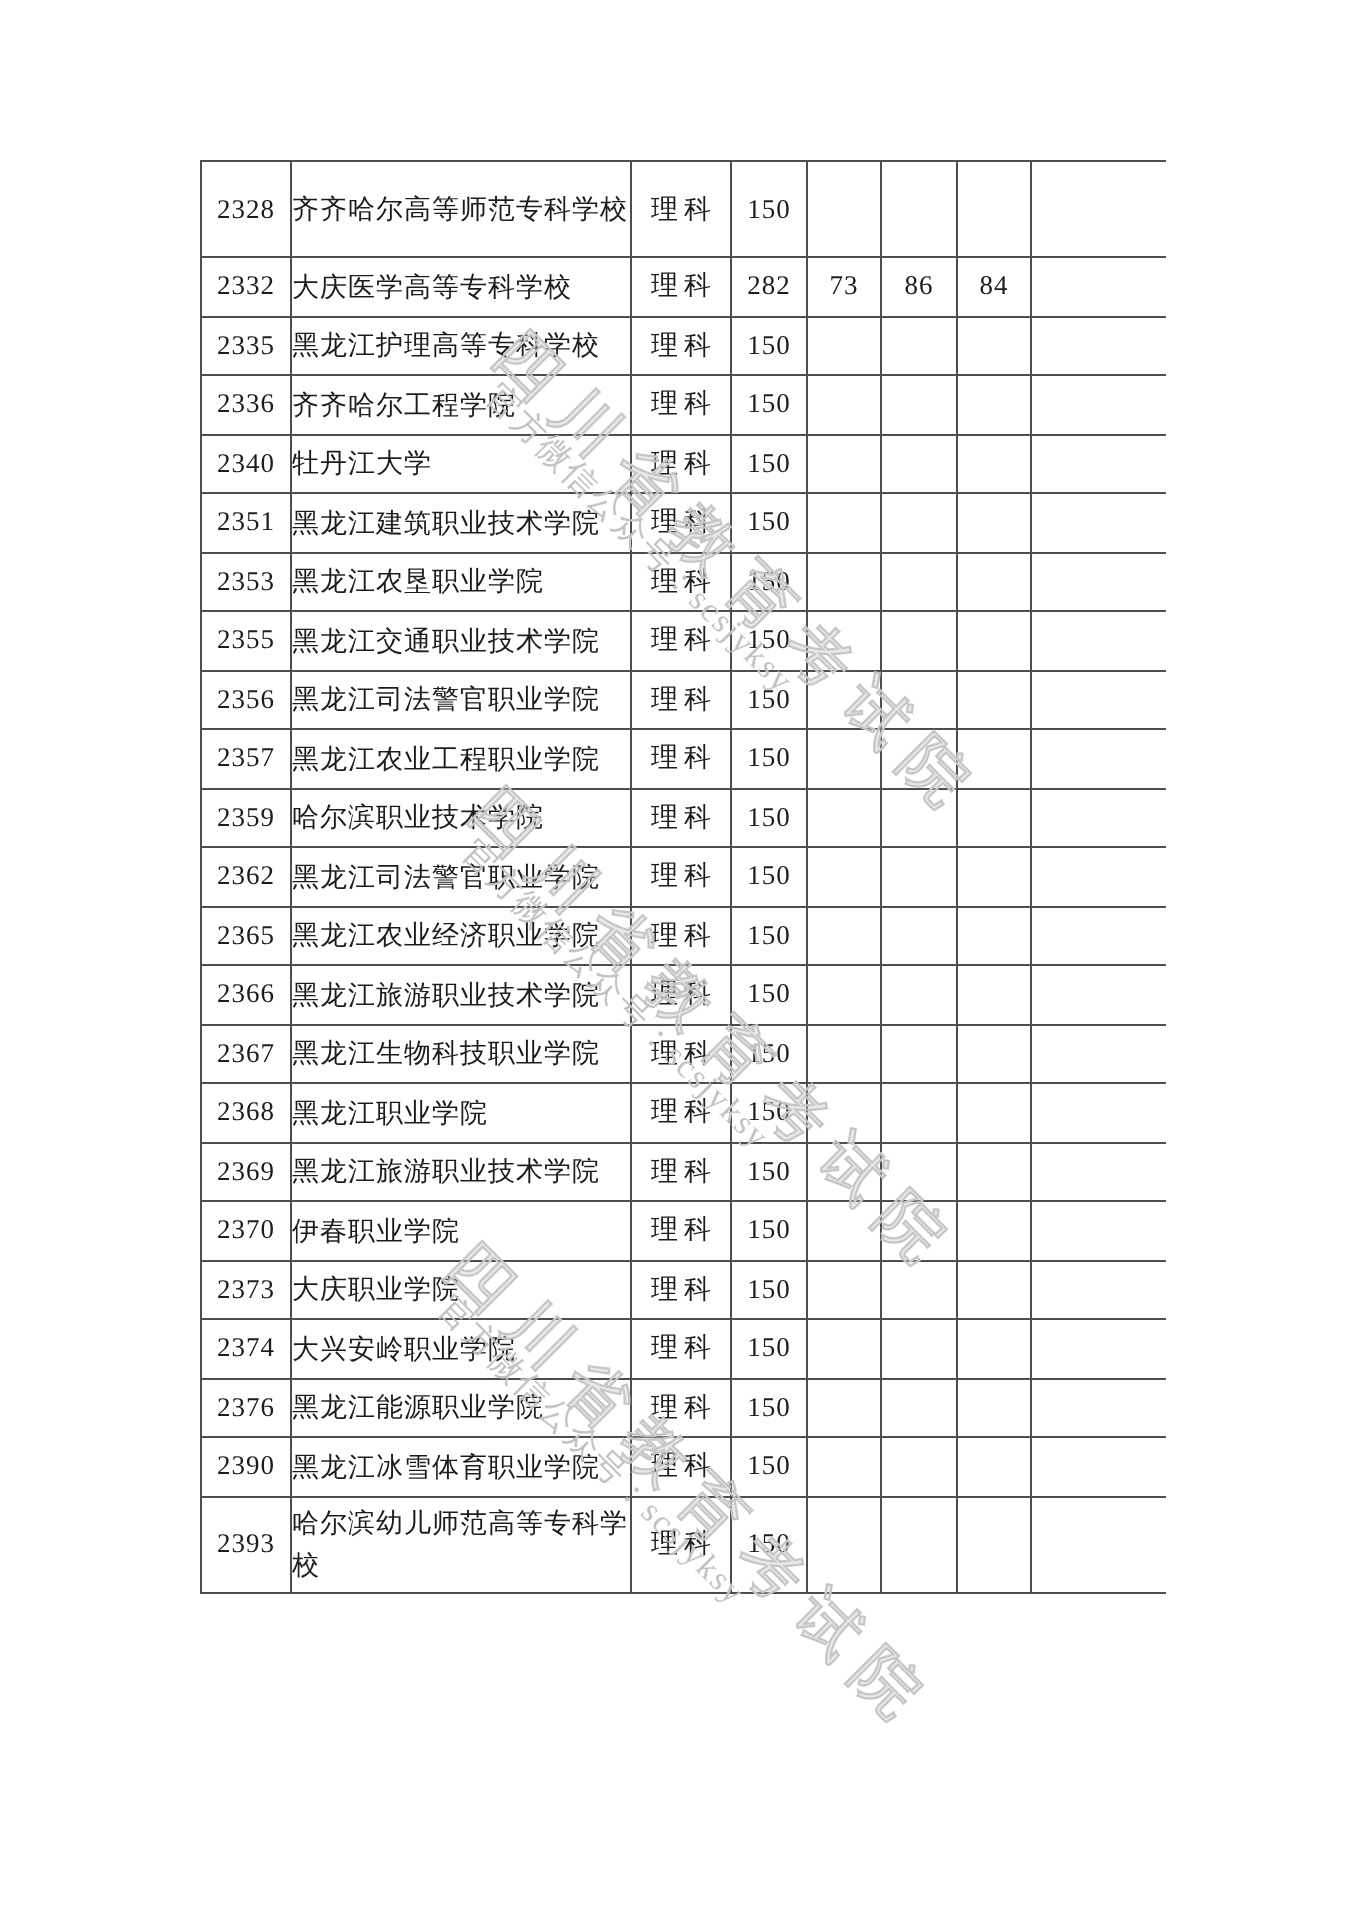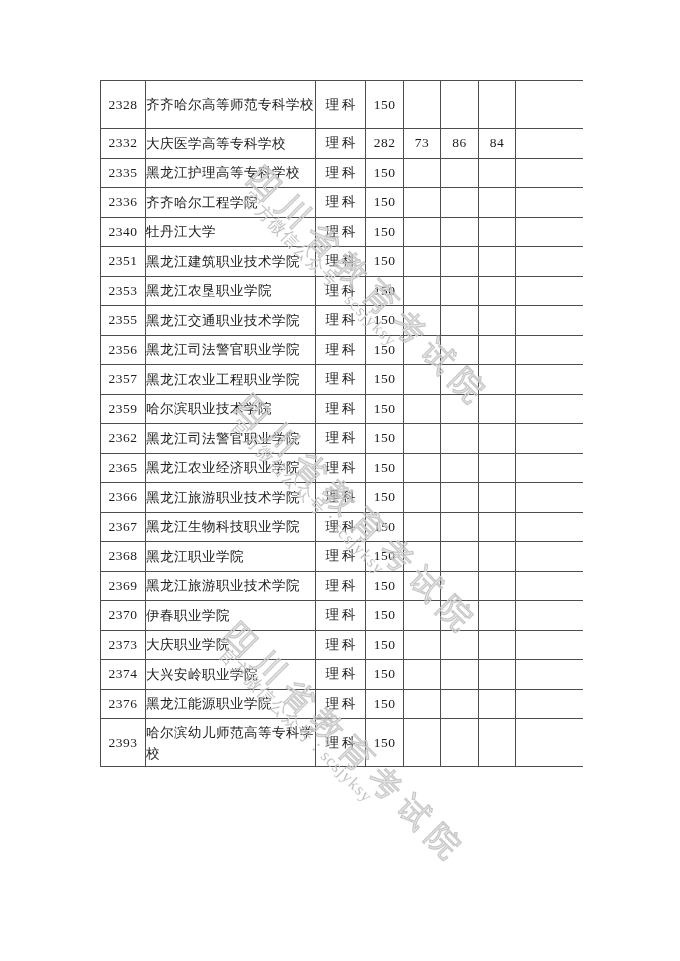--- a/index.html
+++ b/index.html
@@ -312,20 +312,30 @@
           <tr>
     <td class="c-code">2376</td>
     <td class="c-name">黑龙江能源职业学院</td>
     <td class="c-subject">理科</td>
     <td class="c-score">150</td>
     <td class="c-extra"></td>
     <td class="c-extra"></td>
     <td class="c-extra"></td>
     <td class="c-extra"></td>
   </tr>
+          <tr>
+    <td class="c-code">2390</td>
+    <td class="c-name">黑龙江冰雪体育职业学院</td>
+    <td class="c-subject">理科</td>
+    <td class="c-score">150</td>
+    <td class="c-extra"></td>
+    <td class="c-extra"></td>
+    <td class="c-extra"></td>
+    <td class="c-extra"></td>
+  </tr>
           <tr class="tall">
     <td class="c-code">2393</td>
     <td class="c-name">哈尔滨幼儿师范高等专科学校</td>
     <td class="c-subject">理科</td>
     <td class="c-score">150</td>
     <td class="c-extra"></td>
     <td class="c-extra"></td>
     <td class="c-extra"></td>
     <td class="c-extra"></td>
   </tr>

